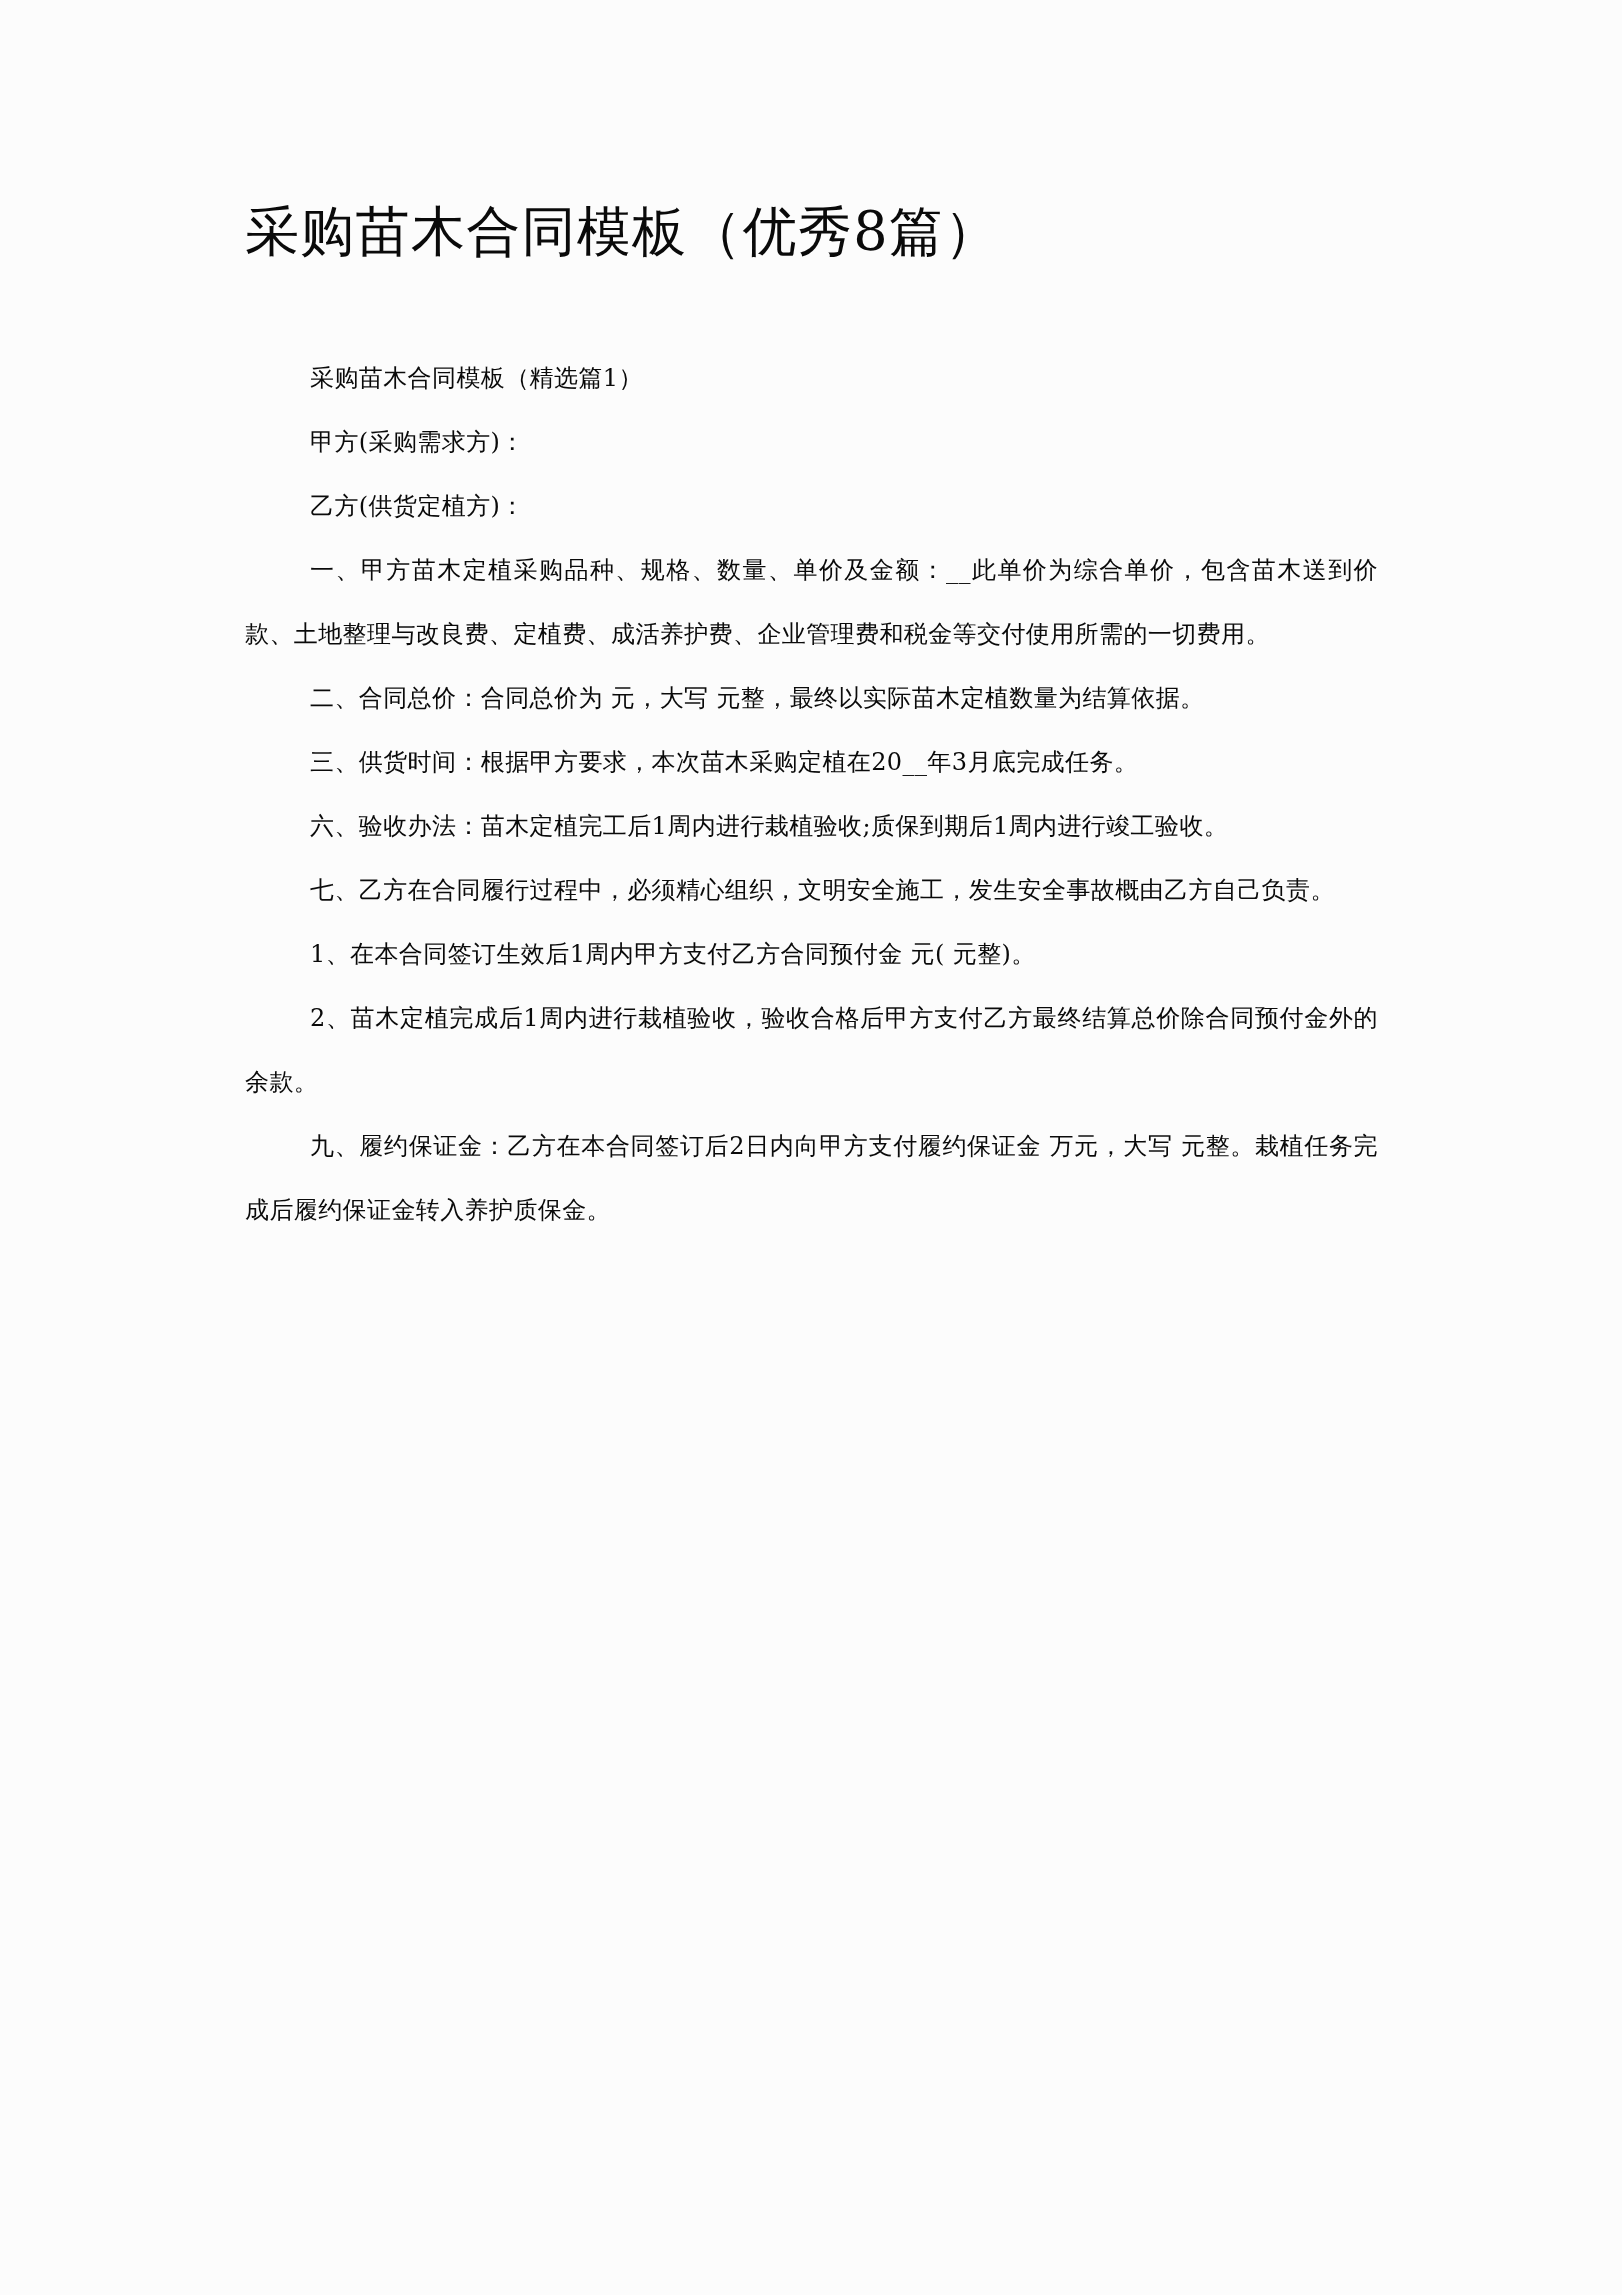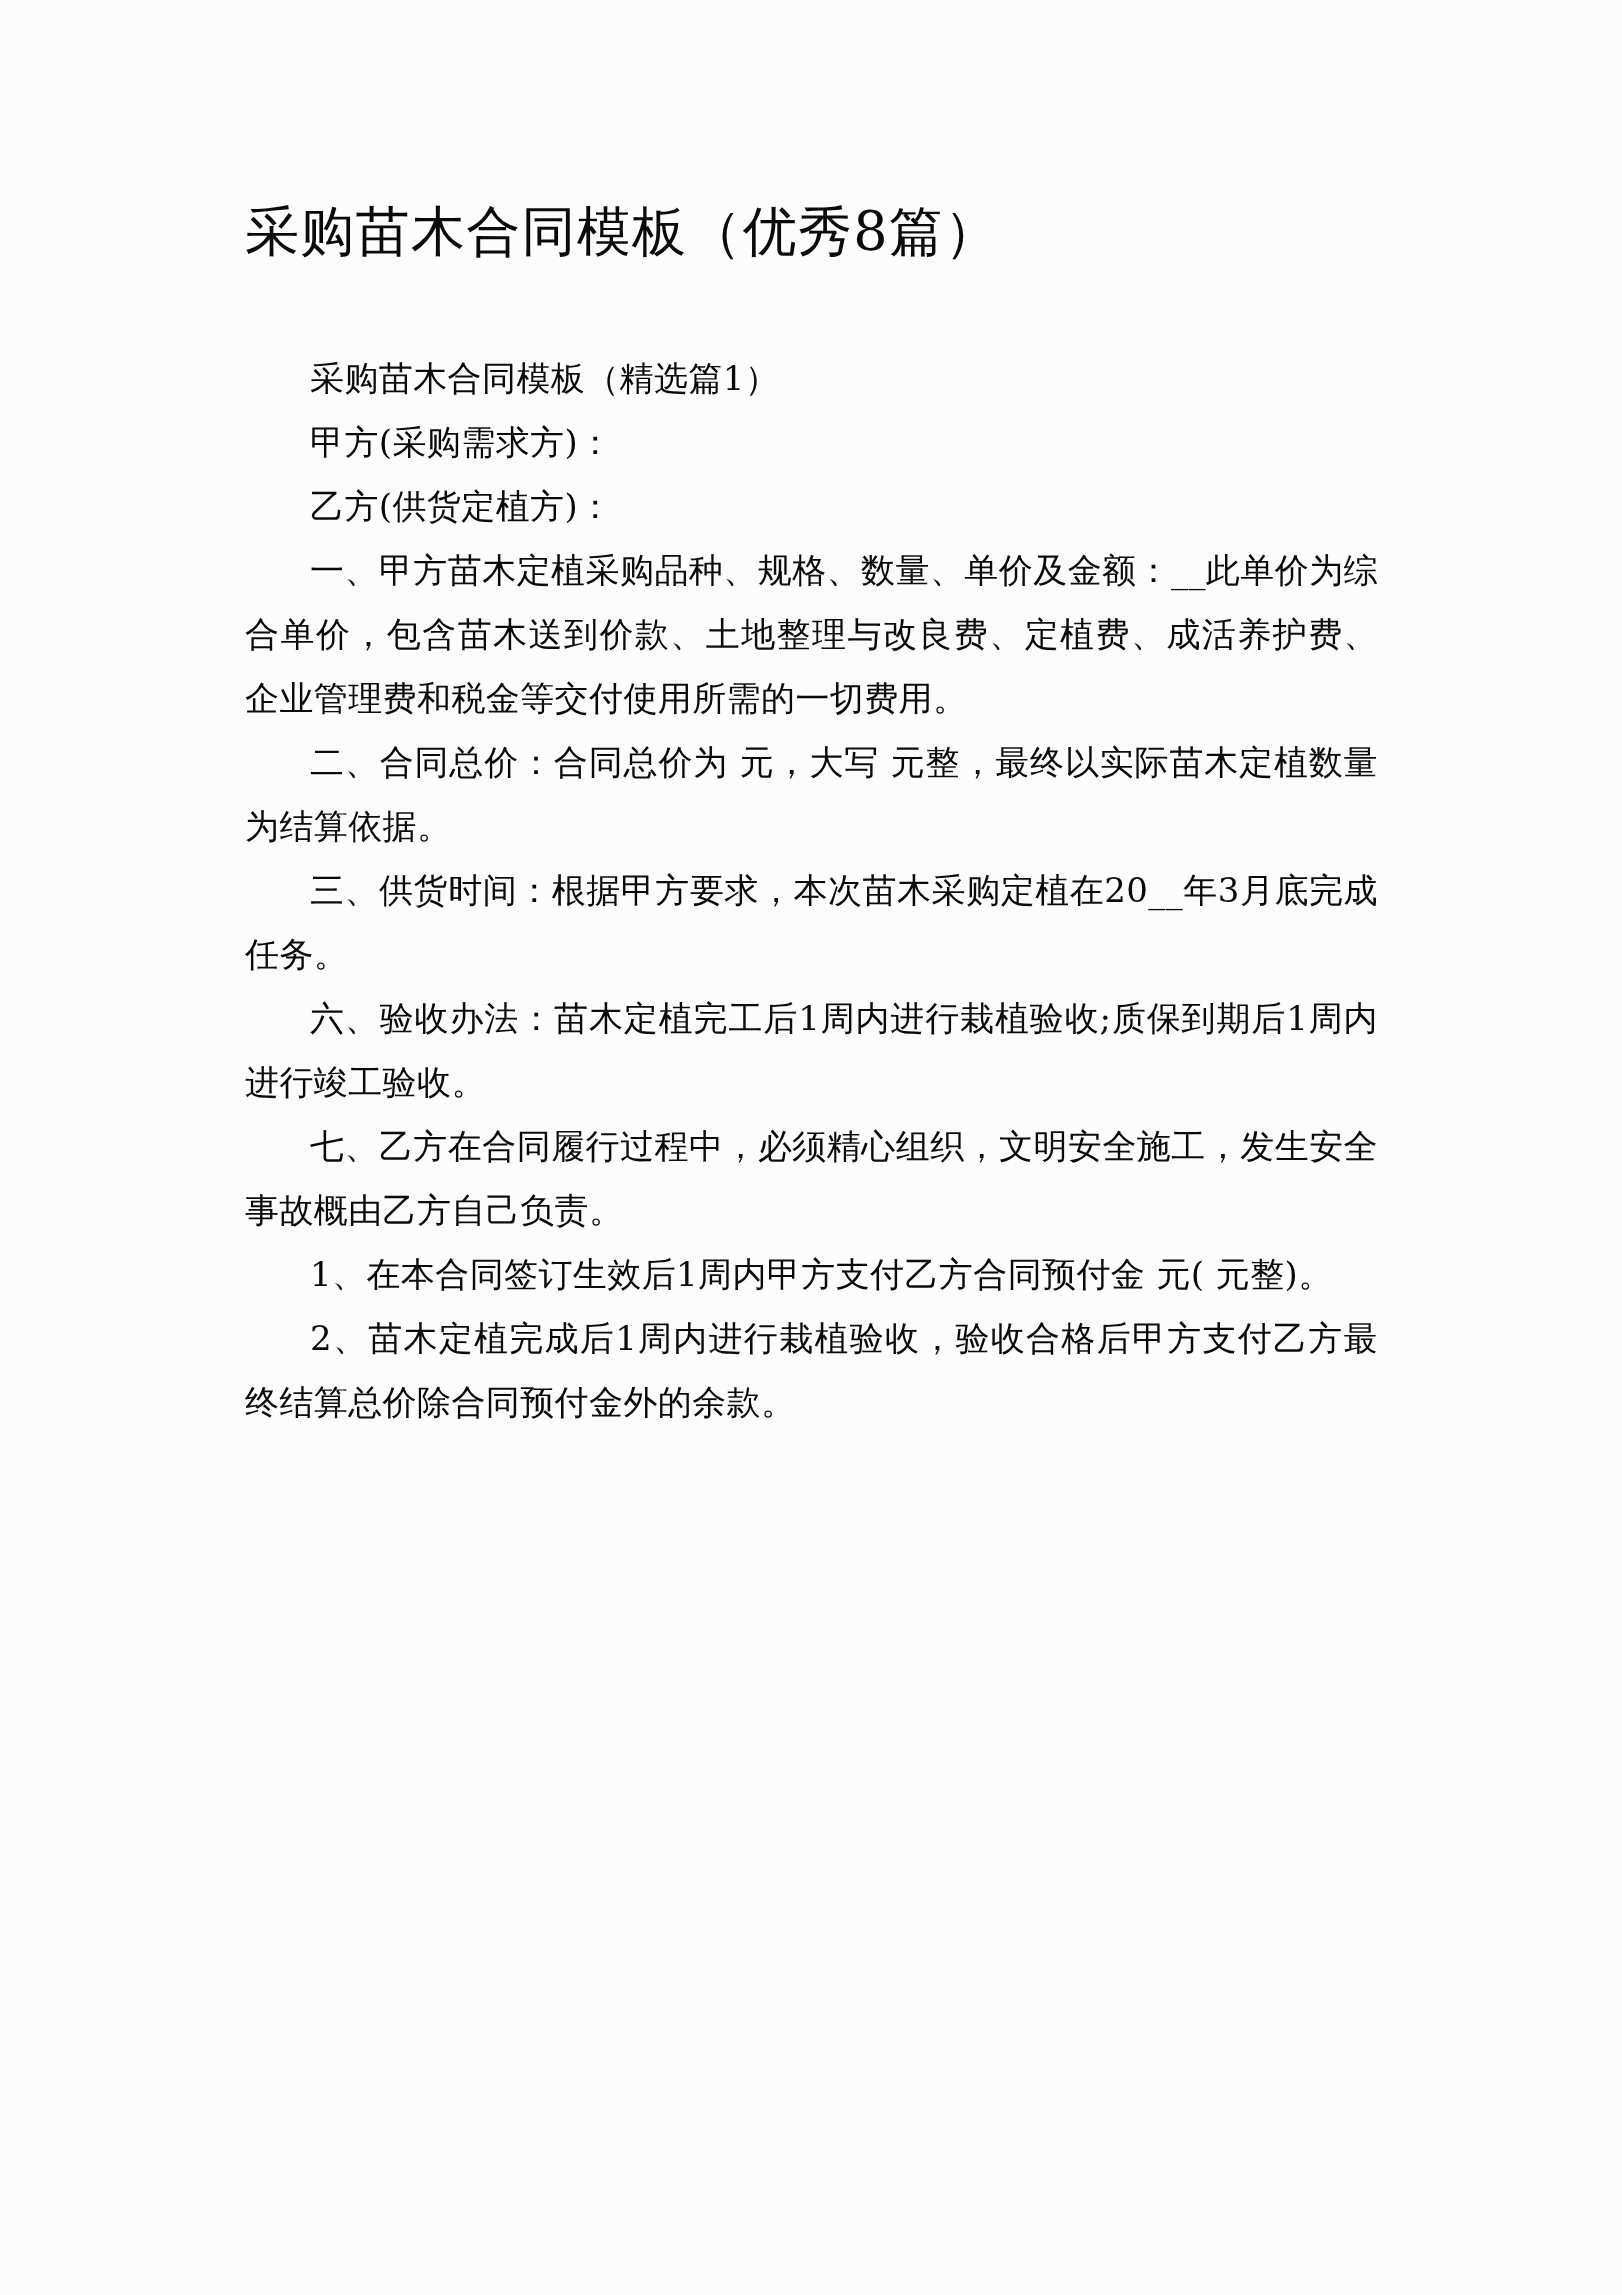--- a/index.html
+++ b/index.html
@@ -29,21 +29,21 @@
     letter-spacing: 1.3px;
     font-weight: normal;
     margin: 0;
     white-space: nowrap;
   }
   .body {
     position: absolute;
     left: 0;
     top: 346px;
     width: 1133px;
-    font-size: 34px;
+    font-size: 24px;
     line-height: 64px;
     letter-spacing: 0.4px;
     text-align: justify;
   }
   .para {
     margin: 0;
     text-indent: 65px;
     word-break: break-all;
   }
 </style>
@@ -57,15 +57,16 @@
     <p class="para">采购苗木合同模板（精选篇1）</p>
     <p class="para">甲方(采购需求方)：</p>
     <p class="para">乙方(供货定植方)：</p>
     <p class="para">一、甲方苗木定植采购品种、规格、数量、单价及金额：__此单价为综合单价，包含苗木送到价款、土地整理与改良费、定植费、成活养护费、企业管理费和税金等交付使用所需的一切费用。</p>
     <p class="para">二、合同总价：合同总价为 元，大写 元整，最终以实际苗木定植数量为结算依据。</p>
     <p class="para">三、供货时间：根据甲方要求，本次苗木采购定植在20__年3月底完成任务。</p>
     <p class="para">六、验收办法：苗木定植完工后1周内进行栽植验收;质保到期后1周内进行竣工验收。</p>
     <p class="para">七、乙方在合同履行过程中，必须精心组织，文明安全施工，发生安全事故概由乙方自己负责。</p>
     <p class="para">1、在本合同签订生效后1周内甲方支付乙方合同预付金 元( 元整)。</p>
     <p class="para">2、苗木定植完成后1周内进行栽植验收，验收合格后甲方支付乙方最终结算总价除合同预付金外的余款。</p>
+    <p class="para">九、履约保证金：乙方在本合同签订后2日内向甲方支付履约保证金 万元，大写 元整。栽植任务完成后履约保证金转入养护质保金。</p>
   </div>
 </div>
 
 
 </body></html>

